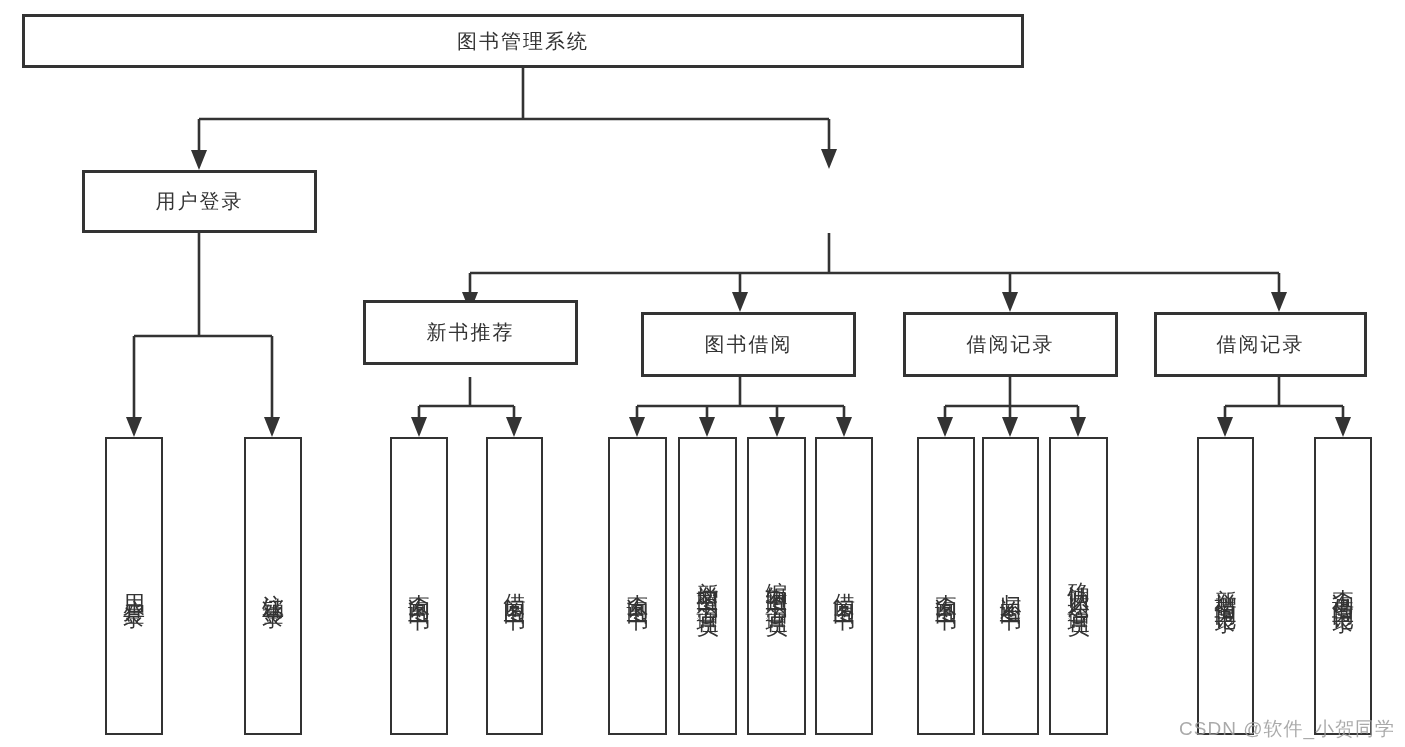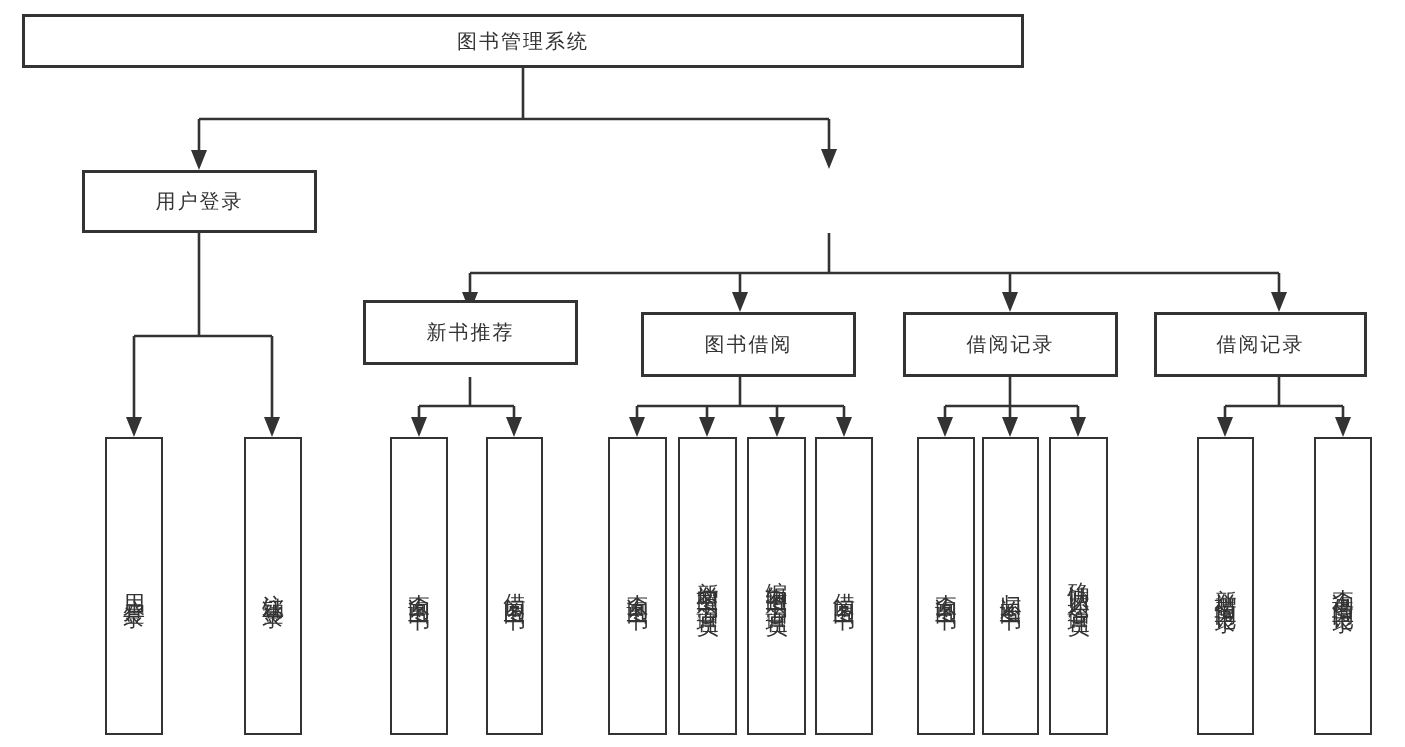--- a/index.html
+++ b/index.html
@@ -165,14 +165,15 @@
     <span class="label">确认归还（管理员）</span>
   </div>
 
   <div class="node leaf" style="left:1197px; top:437px; width:57px; height:298px;">
     <span class="label">新增借阅记录</span>
   </div>
   <div class="node leaf" style="left:1314px; top:437px; width:58px; height:298px;">
     <span class="label">查询借阅记录</span>
   </div>
 
+  <div class="watermark">CSDN @软件_小贺同学</div>
 
 </div>
 
 </body></html>

